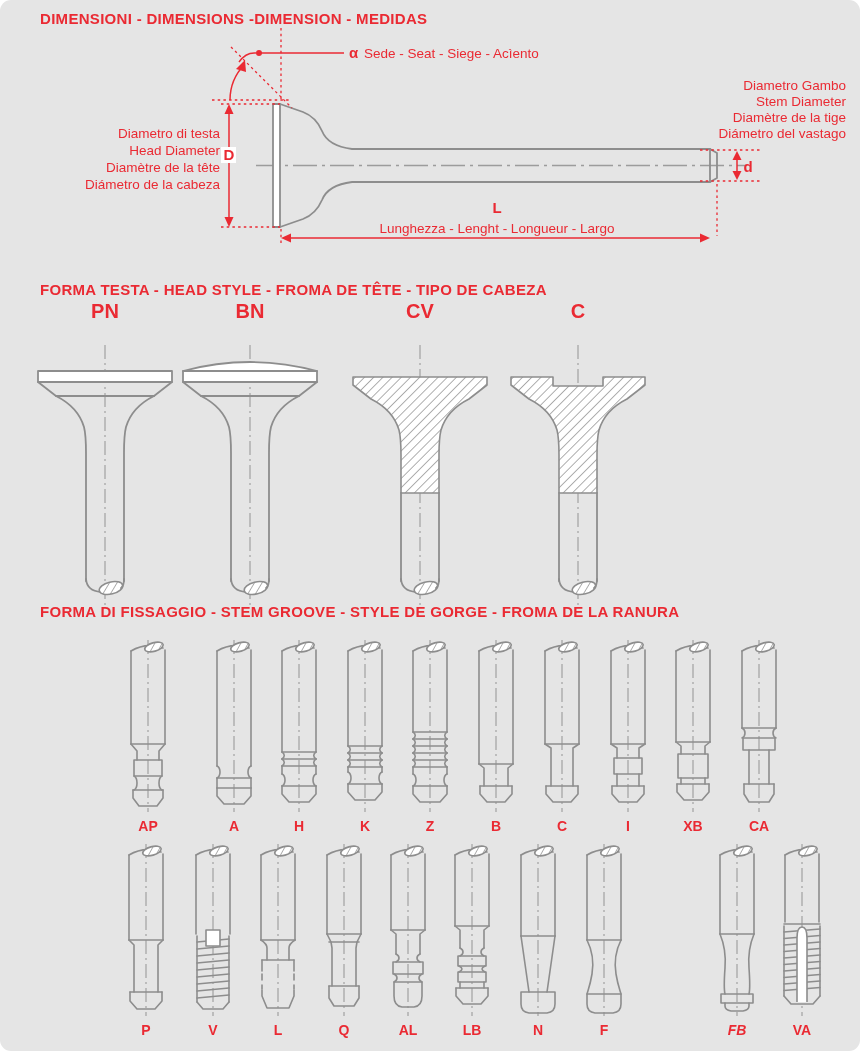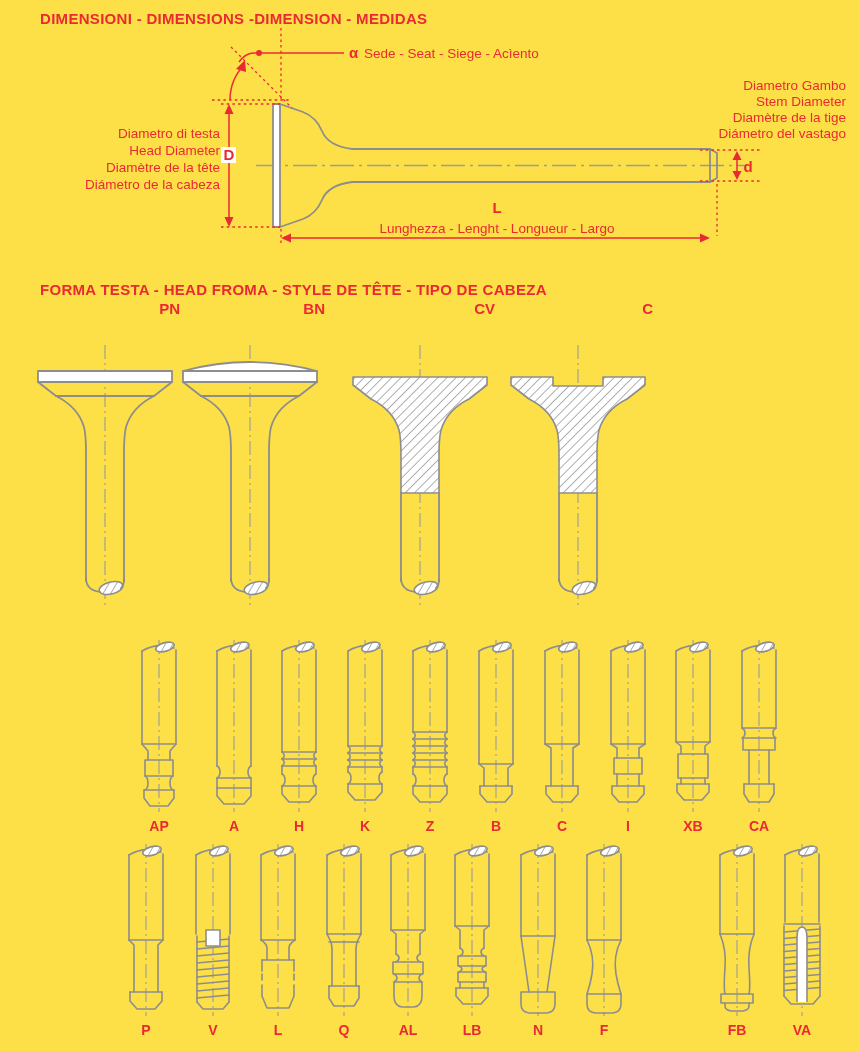--- a/index.html
+++ b/index.html
@@ -1,27 +1,27 @@
 <!DOCTYPE html>
 <html><head>
 <meta charset="utf-8">
 <style>
   html,body{margin:0;padding:0;background:#fff;}
   :root{--red:#ea2a33;--gray:#8d8d8d;}
-  .page{position:relative;width:860px;height:1051px;background:#fde047;overflow:hidden;
-        font-family:"Liberation Sans",sans-serif;}
+  .page{position:relative;width:860px;height:1051px;background:#e5e5e5;overflow:hidden;
+        font-family:"Liberation Sans",sans-serif;border-radius:11px;}
   .title{position:absolute;left:40px;margin:0;font-size:15px;font-weight:bold;
          letter-spacing:.3px;color:var(--red);white-space:nowrap;}
   .dim-svg{position:absolute;top:0;left:0;}
   .figs{position:absolute;left:0;width:860px;}
   .fig{position:absolute;top:0;text-align:center;}
   .head-fig{width:150px;}
   .stem-fig{width:52px;}
   .fig-label{color:var(--red);font-weight:bold;}
-  .head-fig .fig-label{font-size:15px;height:21px;margin-bottom:20px;text-align:right;}
+  .head-fig .fig-label{font-size:20px;height:21px;margin-bottom:20px;}
   .stem-fig .fig-label{font-size:14px;margin-top:2px;}
   
   .g{fill:none;stroke:var(--gray);stroke-width:1.6;stroke-linejoin:round;stroke-linecap:round;}
   .g2{fill:none;stroke:var(--gray);stroke-width:1.8;stroke-linejoin:round;stroke-linecap:round;}
   .gf{fill:#fff;stroke:var(--gray);stroke-width:1.6;stroke-linejoin:round;}
   .gf2{fill:#fff;stroke:var(--gray);stroke-width:1.8;stroke-linejoin:round;}
   .hatched{fill:url(#hatch);stroke:var(--gray);stroke-width:1.6;stroke-linejoin:round;}
   .cl{stroke:#9c9c9c;stroke-width:1.1;fill:none;stroke-dasharray:14 4 2 4;}
   .cl2{stroke:#9c9c9c;stroke-width:1.3;fill:none;stroke-dasharray:24 5 3 5;}
   .dash{stroke-dasharray:6 5;}
@@ -90,21 +90,21 @@
     <text class="rtb" text-anchor="middle" x="748" y="172">d</text>
 
     <path class="r rd" d="M281,229 V243"></path>
     <path class="r" d="M285,238 H706"></path>
     <polygon class="rf" points="281,238 291,233.5 291,242.5"></polygon>
     <polygon class="rf" points="710,238 700,233.5 700,242.5"></polygon>
     <text class="rtb" text-anchor="middle" x="497" y="213">L</text>
     <text class="rt" text-anchor="middle" x="497" y="233">Lunghezza - Lenght - Longueur - Largo</text>
   </svg>
 
-  <h2 class="title" style="top:281px">FORMA TESTA - HEAD FROMA - STYLE DE TÊTE - TIPO DE CABEZA</h2>
+  <h2 class="title" style="top:281px">FORMA TESTA - HEAD STYLE - FROMA DE TÊTE - TIPO DE CABEZA</h2>
   <div class="figs" style="top:300px;height:302px">
       <div class="fig head-fig" style="left: 30px;"><div class="fig-label">PN</div>
     <svg width="150" height="272" viewBox="0 0 150 272">
           <line class="cl" x1="75" y1="4" x2="75" y2="268"></line>
        <rect class="gf2" x="8" y="30" width="134" height="11"></rect>
        <path class="g2" d="M8,41 L26,55 H124 L142,41"></path>
           <path class="g2" d="M26,55 Q48,66 54,86 Q56,94 56,112 V240"></path>
   <path class="g2" d="M124,55 Q102,66 96,86 Q94,94 94,112 V240"></path>
           <path class="g2" d="M56,238 Q57,250 71,251"></path>
   <ellipse class="hatched" cx="81" cy="247" rx="12" ry="6" transform="rotate(-14 81 247)"></ellipse>
@@ -137,22 +137,23 @@
           <line class="cl" x1="75" y1="4" x2="75" y2="268"></line>
        <path class="hatched" d="M8,36 H50 V45 H100 V36 H142 V44 L124,58 Q102,69 96,89 Q94,97 94,114 V152 H56 V114 Q56,97 54,89 Q48,69 26,58 L8,44 Z"></path>
        <line class="g2" x1="56" y1="152" x2="56" y2="240"></line>
           <line class="g2" x1="94" y1="152" x2="94" y2="240"></line>
           <path class="g2" d="M56,238 Q57,250 71,251"></path>
   <ellipse class="hatched" cx="81" cy="247" rx="12" ry="6" transform="rotate(-14 81 247)"></ellipse>
   <path class="g2" d="M94,238 Q94,245 91,247"></path>
         </svg></div>
     </div>
 
+  <h2 class="title" style="top:603px">FORMA DI FISSAGGIO - STEM GROOVE - STYLE DE GORGE - FROMA DE LA RANURA</h2>
   <div class="figs" style="top:640px;height:198px">
-      <div class="fig stem-fig" style="left: 133px;"><svg width="52" height="172" viewBox="0 0 52 172">
+      <div class="fig stem-fig" style="left: 122px;"><svg width="52" height="172" viewBox="0 0 52 172">
     <line class="cl" x1="26" y1="0" x2="26" y2="172"></line>
     <path class="g" d="M9,11 Q24,2 41,8"></path>
     <ellipse class="hatched" cx="32" cy="7" rx="9.5" ry="4.3" transform="rotate(-16 32 7)"></ellipse>
     <line class="g" x1="9" y1="11" x2="9" y2="104"></line>
           <line class="g" x1="43" y1="10" x2="43" y2="104"></line>
           <line class="g" x1="9" y1="104" x2="43" y2="104"></line>
           <path class="g" d="M9,104 L15,111 V120"></path>
           <path class="g" d="M43,104 L37,111 V120"></path>
           <path class="g" d="M12,120 H40 V136 H12 Z"></path>
           <path class="g" d="M12,136 C16,138 16,148 12,150"></path>
@@ -429,21 +430,21 @@
     <line class="cl" x1="26" y1="0" x2="26" y2="172"></line>
     <path class="g" d="M9,11 Q24,2 41,8"></path>
     <ellipse class="hatched" cx="32" cy="7" rx="9.5" ry="4.3" transform="rotate(-16 32 7)"></ellipse>
     <line class="g" x1="9" y1="11" x2="9" y2="96"></line>
           <line class="g" x1="43" y1="10" x2="43" y2="96"></line>
           <line class="g" x1="9" y1="96" x2="43" y2="96"></line>
           <path class="g" d="M9,96 C15,108 16,118 14,130 C12,142 10,146 9,150"></path>
           <path class="g" d="M43,96 C37,108 36,118 38,130 C40,142 42,146 43,150"></path>
           <path class="g" d="M9,150 H43 V160 Q43,168 35,169 H17 Q9,168 9,160 Z"></path>
         </svg><div class="fig-label">F</div></div>
-      <div class="fig stem-fig" style="left: 711px;"><svg width="52" height="172" viewBox="0 0 52 172">
+      <div class="fig stem-fig" style="left: 711px; font-style: italic;"><svg width="52" height="172" viewBox="0 0 52 172">
     <line class="cl" x1="26" y1="0" x2="26" y2="172"></line>
     <path class="g" d="M9,11 Q24,2 41,8"></path>
     <ellipse class="hatched" cx="32" cy="7" rx="9.5" ry="4.3" transform="rotate(-16 32 7)"></ellipse>
     <line class="g" x1="9" y1="11" x2="9" y2="90"></line>
           <line class="g" x1="43" y1="10" x2="43" y2="90"></line>
           <line class="g" x1="9" y1="90" x2="43" y2="90"></line>
           <path class="g" d="M9,90 C14,102 15,112 14,124 C13,138 13,146 14,150"></path>
           <path class="g" d="M43,90 C38,102 37,112 38,124 C39,138 39,146 38,150"></path>
           <path class="g" d="M10,150 H42 V159 H10 Z"></path>
           <path class="g" d="M14,159 V162 Q14,166 20,167 H32 Q38,166 38,162 V159"></path>

